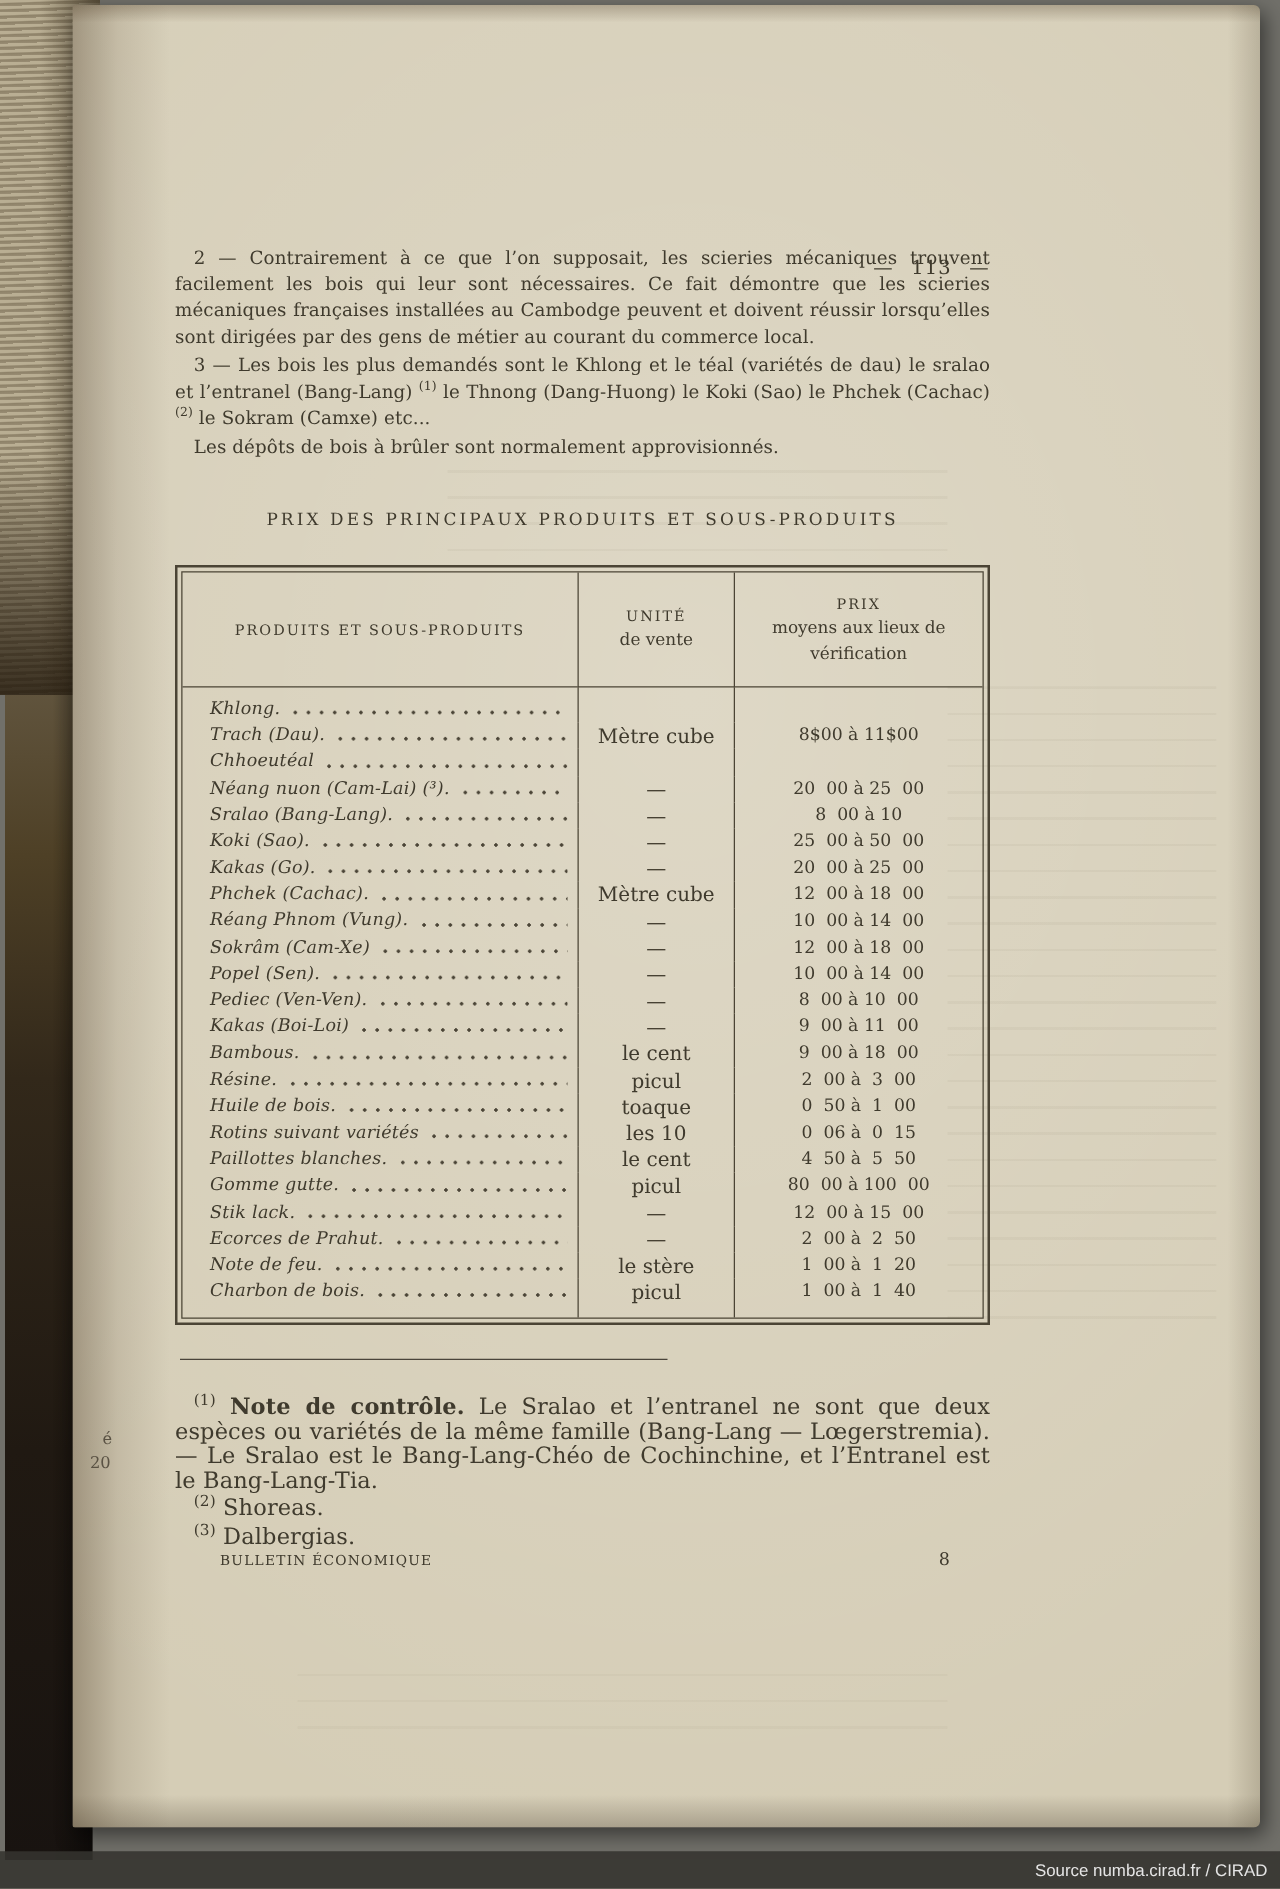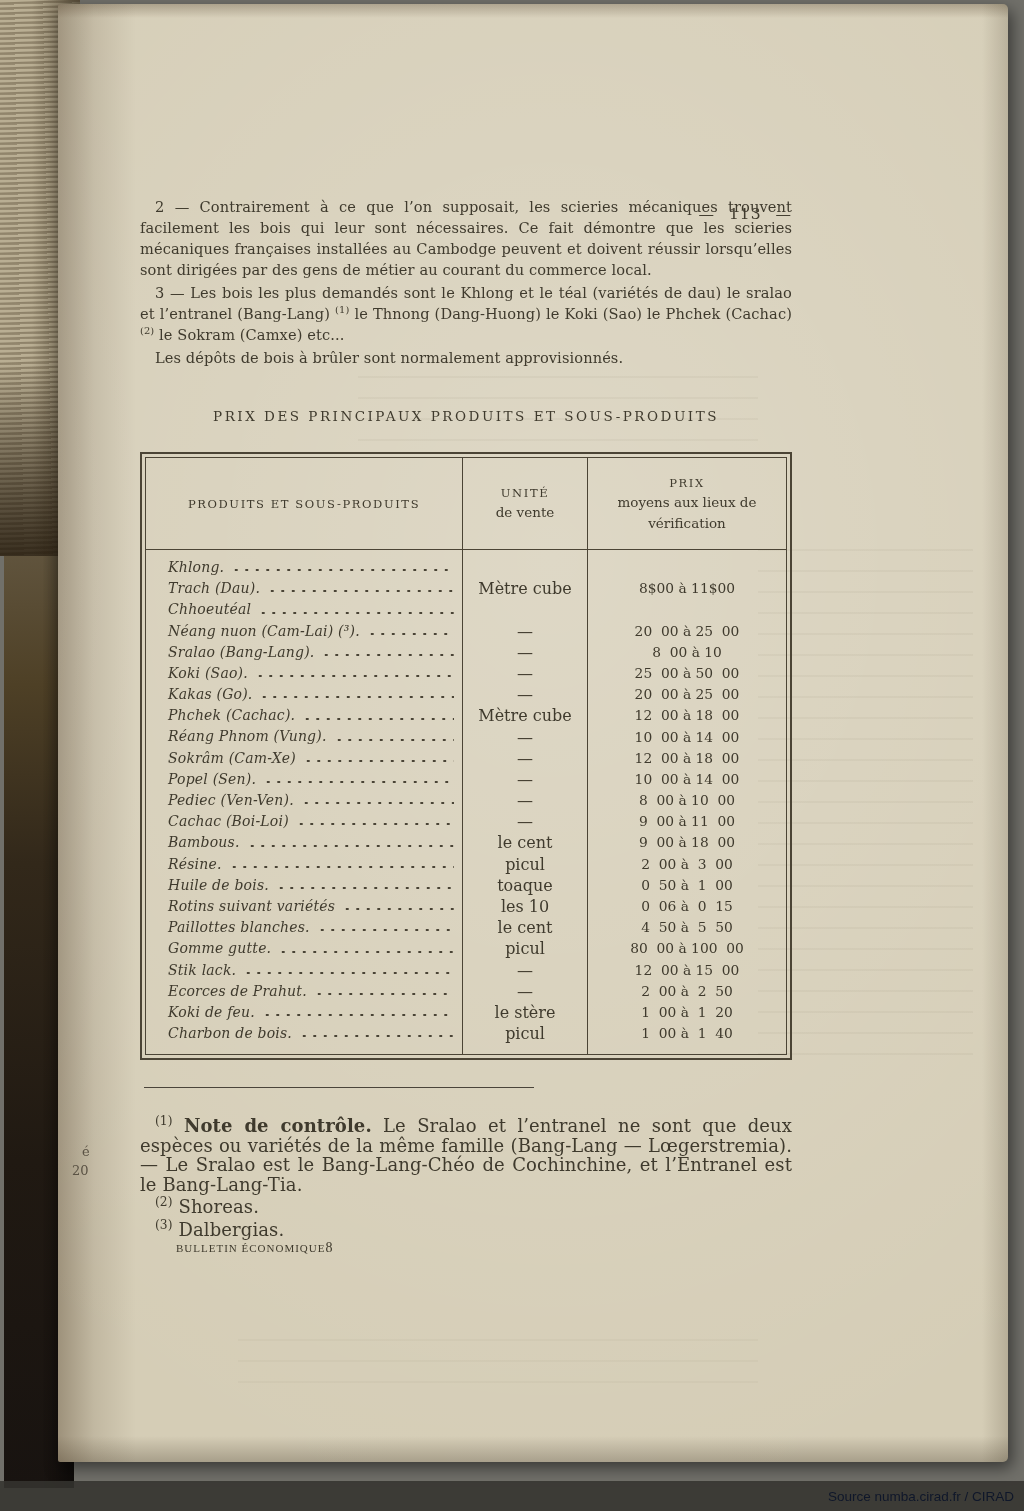--- a/index.html
+++ b/index.html
@@ -115,33 +115,33 @@
 
   .footnotes { position:absolute; top:1112px; left:0; width:652px; }
   .footnote {
     font-size:18px; line-height:19.5px; text-align:justify; text-indent:15px;
     letter-spacing:0.1px;
   }
   .fn-indent { margin-top:3px; }
 
   .footer-row {
     position:absolute; top:1236px; left:0; width:652px;
-    display:flex; justify-content:flex-start; align-items:baseline;font-family:Liberation Serif, serif;
+    display:flex; justify-content:space-between; align-items:baseline;
   }
   .journal { padding-left:36px; font-size:11px; letter-spacing:1px; }
   .pageno  { padding-right:32px; font-size:14px; }
 
   
   .credit-bar {
     position:absolute; left:0; bottom:0; width:1024px; height:30px;
     background:rgba(52,51,47,0.88);
     display:flex; align-items:center; justify-content:flex-end;
     padding-right:10px;
     font-family:"Liberation Sans","DejaVu Sans",sans-serif;
-    font-size:13.5px; color:#0f172a;padding-left:31px;
+    font-size:13.5px; color:#e5e5e5;padding-left:31px;
   }
 </style>
 </head>
 <body>
 
 <div id="scan">
 
   <div class="spine"></div>
   <div class="page-edges"></div>
 
@@ -247,21 +247,21 @@
             </div>
             <div class="td cell-unit unit">—</div>
             <div class="td price">10  00 à 14  00</div>
             <div class="td product">
               <span class="txt">Pediec (Ven-Ven).</span>
               <span class="leader"></span>
             </div>
             <div class="td cell-unit unit">—</div>
             <div class="td price">8  00 à 10  00</div>
             <div class="td product">
-              <span class="txt">Cachac (Boi-Loi)</span>
+              <span class="txt">Kakas (Boi-Loi)</span>
               <span class="leader"></span>
             </div>
             <div class="td cell-unit unit">—</div>
             <div class="td price">9  00 à 11  00</div>
             <div class="td product">
               <span class="txt">Bambous.</span>
               <span class="leader"></span>
             </div>
             <div class="td cell-unit unit">le cent</div>
             <div class="td price">9  00 à 18  00</div>
@@ -301,21 +301,21 @@
             </div>
             <div class="td cell-unit unit">—</div>
             <div class="td price">12  00 à 15  00</div>
             <div class="td product">
               <span class="txt">Ecorces de Prahut.</span>
               <span class="leader"></span>
             </div>
             <div class="td cell-unit unit">—</div>
             <div class="td price">2  00 à  2  50</div>
             <div class="td product">
-              <span class="txt">Koki de feu.</span>
+              <span class="txt">Note de feu.</span>
               <span class="leader"></span>
             </div>
             <div class="td cell-unit unit">le stère</div>
             <div class="td price">1  00 à  1  20</div>
             <div class="td product row-last">
               <span class="txt">Charbon de bois.</span>
               <span class="leader"></span>
             </div>
             <div class="td cell-unit unit row-last">picul</div>
             <div class="td price row-last">1  00 à  1  40</div>

